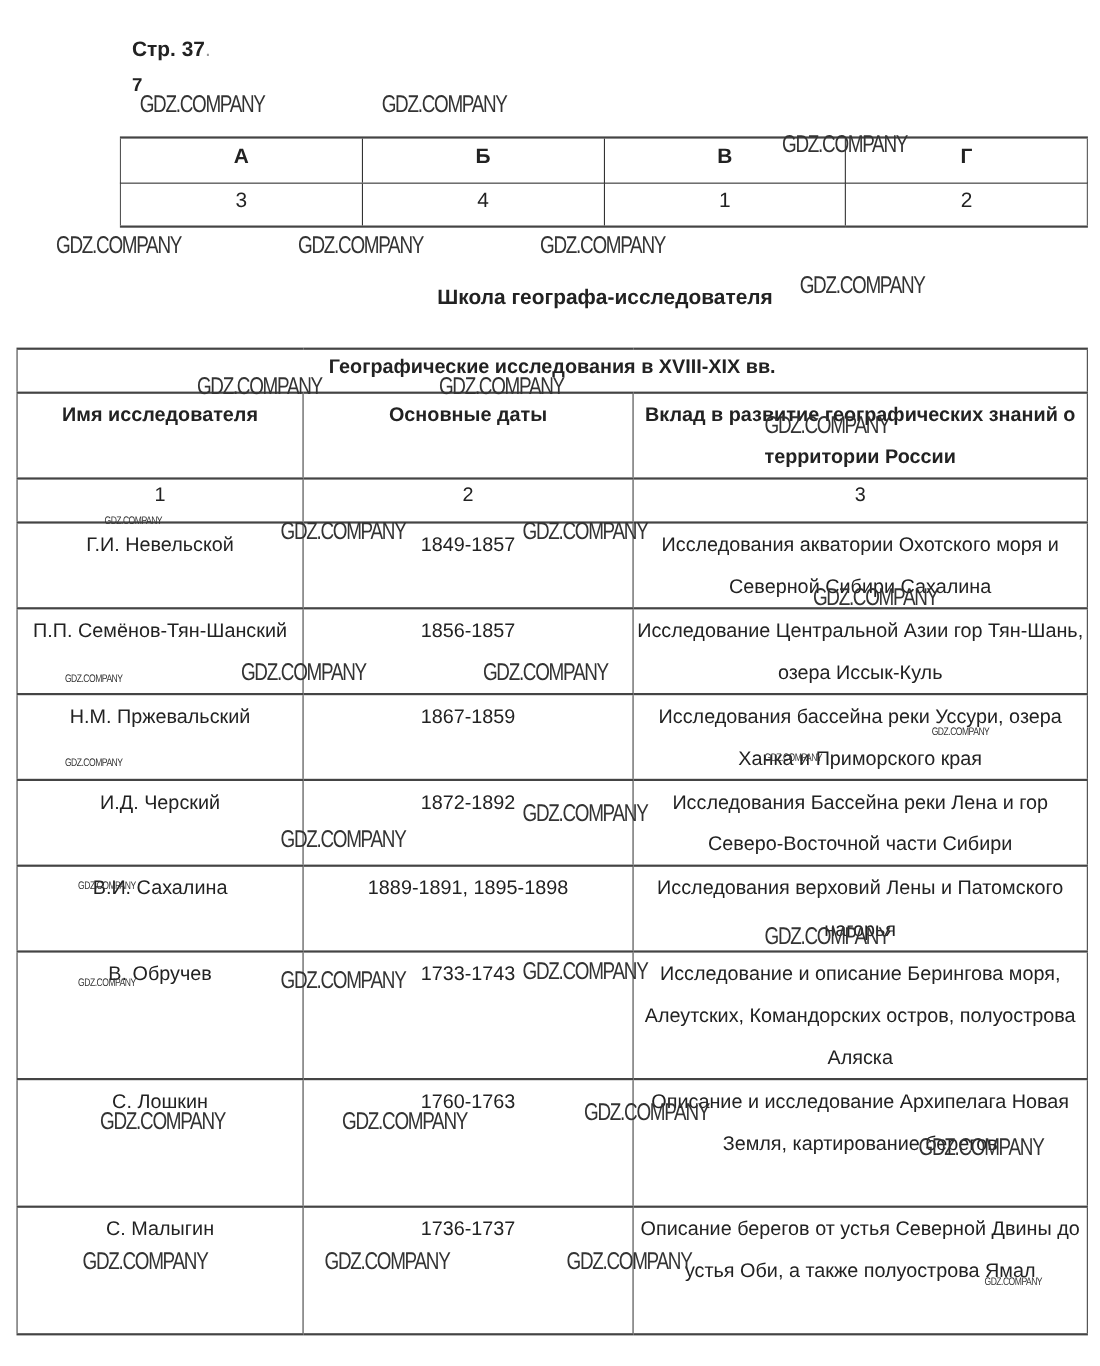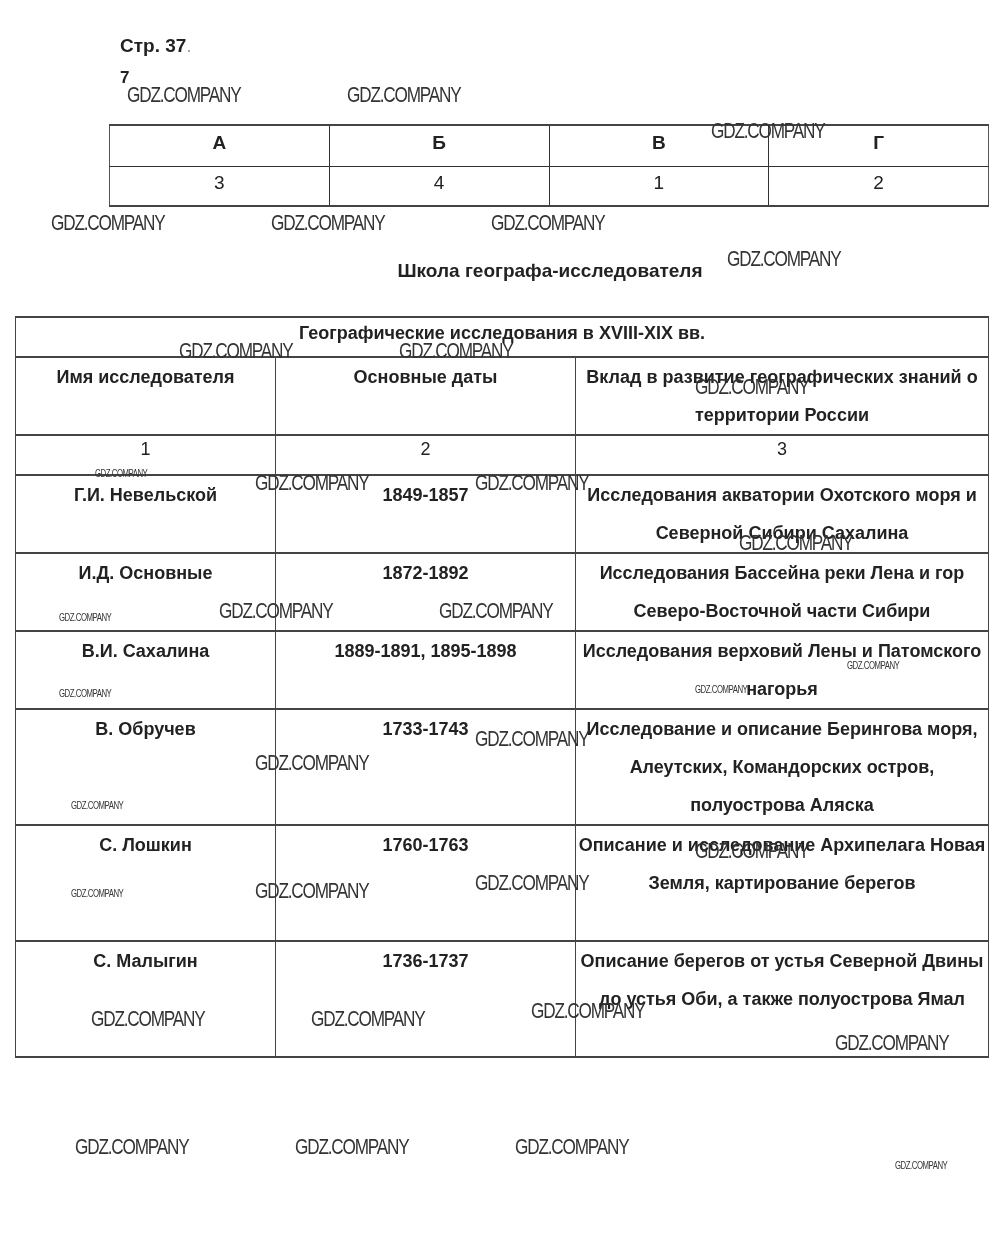--- a/index.html
+++ b/index.html
@@ -23,21 +23,21 @@
     #answer-table td:first-child { border-left: 1px solid #555; }
     #answer-table td:last-child { border-right: 1px solid #555; }
 
     .section-title { left: 0; width: 1100px; top: 260px; text-align: center; font-size: 19px; font-weight: bold; }
 
     #main-table { left: 15px; top: 316px; width: 974px; font-size: 18px; }
     #main-table td { border-color: #444; line-height: 38px; }
     #main-table tr.caption td { font-weight: bold; height: 38px; line-height: 30px; border-top: 2px solid #444; }
     #main-table tr.colheads td { font-weight: bold; height: 76px; line-height: 38px; border-top: 2px solid #444; }
     #main-table tr.colnums td { height: 38px; line-height: 26px; border-top: 2px solid #444; }
-    #main-table tr.row td { border-top: 2px solid #444; font-weight: bold; }
+    #main-table tr.row td { border-top: 2px solid #444; }
     #main-table tr.row:last-child td { border-bottom: 2px solid #444; }
     #main-table td.c1 { width: 259px; }
     #main-table td.c2 { width: 299px; }
     #main-table td.c3 { width: 412px; }
     #main-table tr.h2 td { height: 76px; }
     #main-table tr.h3 td { height: 114px; }
 
     .wm { position: absolute; font-family: "Liberation Sans Narrow", "Liberation Sans", sans-serif;
           color: #333; font-size: 22px; letter-spacing: -1.5px; transform: scaleX(0.78); transform-origin: left top;
           white-space: nowrap; pointer-events: none; font-weight: normal; }
@@ -82,21 +82,31 @@
     <td>1</td>
     <td>2</td>
     <td>3</td>
   </tr>
   <tr class="row h2">
     <td>Г.И. Невельской</td>
     <td>1849-1857</td>
     <td>Исследования акватории Охотского моря и Северной Сибири Сахалина</td>
   </tr>
   <tr class="row h2">
-    <td>И.Д. Основные</td>
+    <td>П.П. Семёнов-Тян-Шанский</td>
+    <td>1856-1857</td>
+    <td>Исследование Центральной Азии гор Тян-Шань, озера Иссык-Куль</td>
+  </tr>
+  <tr class="row h2">
+    <td>Н.М. Пржевальский</td>
+    <td>1867-1859</td>
+    <td>Исследования бассейна реки Уссури, озера Ханка и Приморского края</td>
+  </tr>
+  <tr class="row h2">
+    <td>И.Д. Черский</td>
     <td>1872-1892</td>
     <td>Исследования Бассейна реки Лена и гор Северо-Восточной части Сибири</td>
   </tr>
   <tr class="row h2">
     <td>В.И. Сахалина</td>
     <td>1889-1891, 1895-1898</td>
     <td>Исследования верховий Лены и Патомского нагорья</td>
   </tr>
   <tr class="row h3">
     <td>В. Обручев</td>

